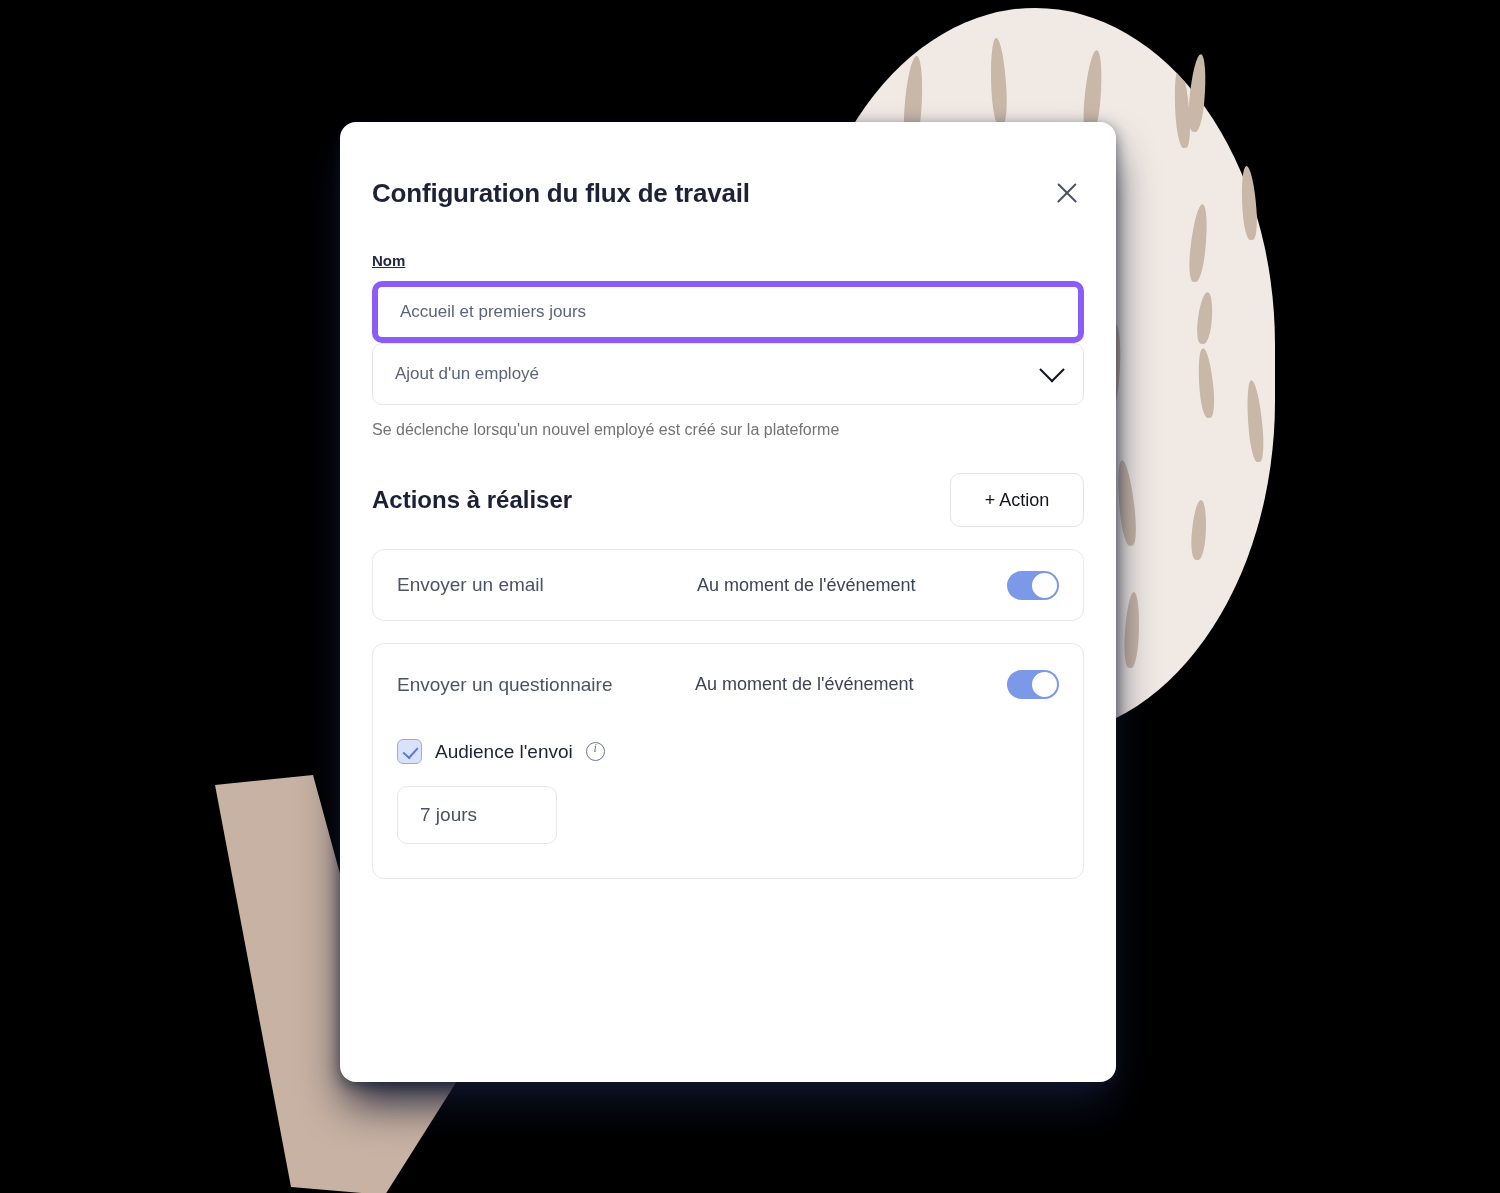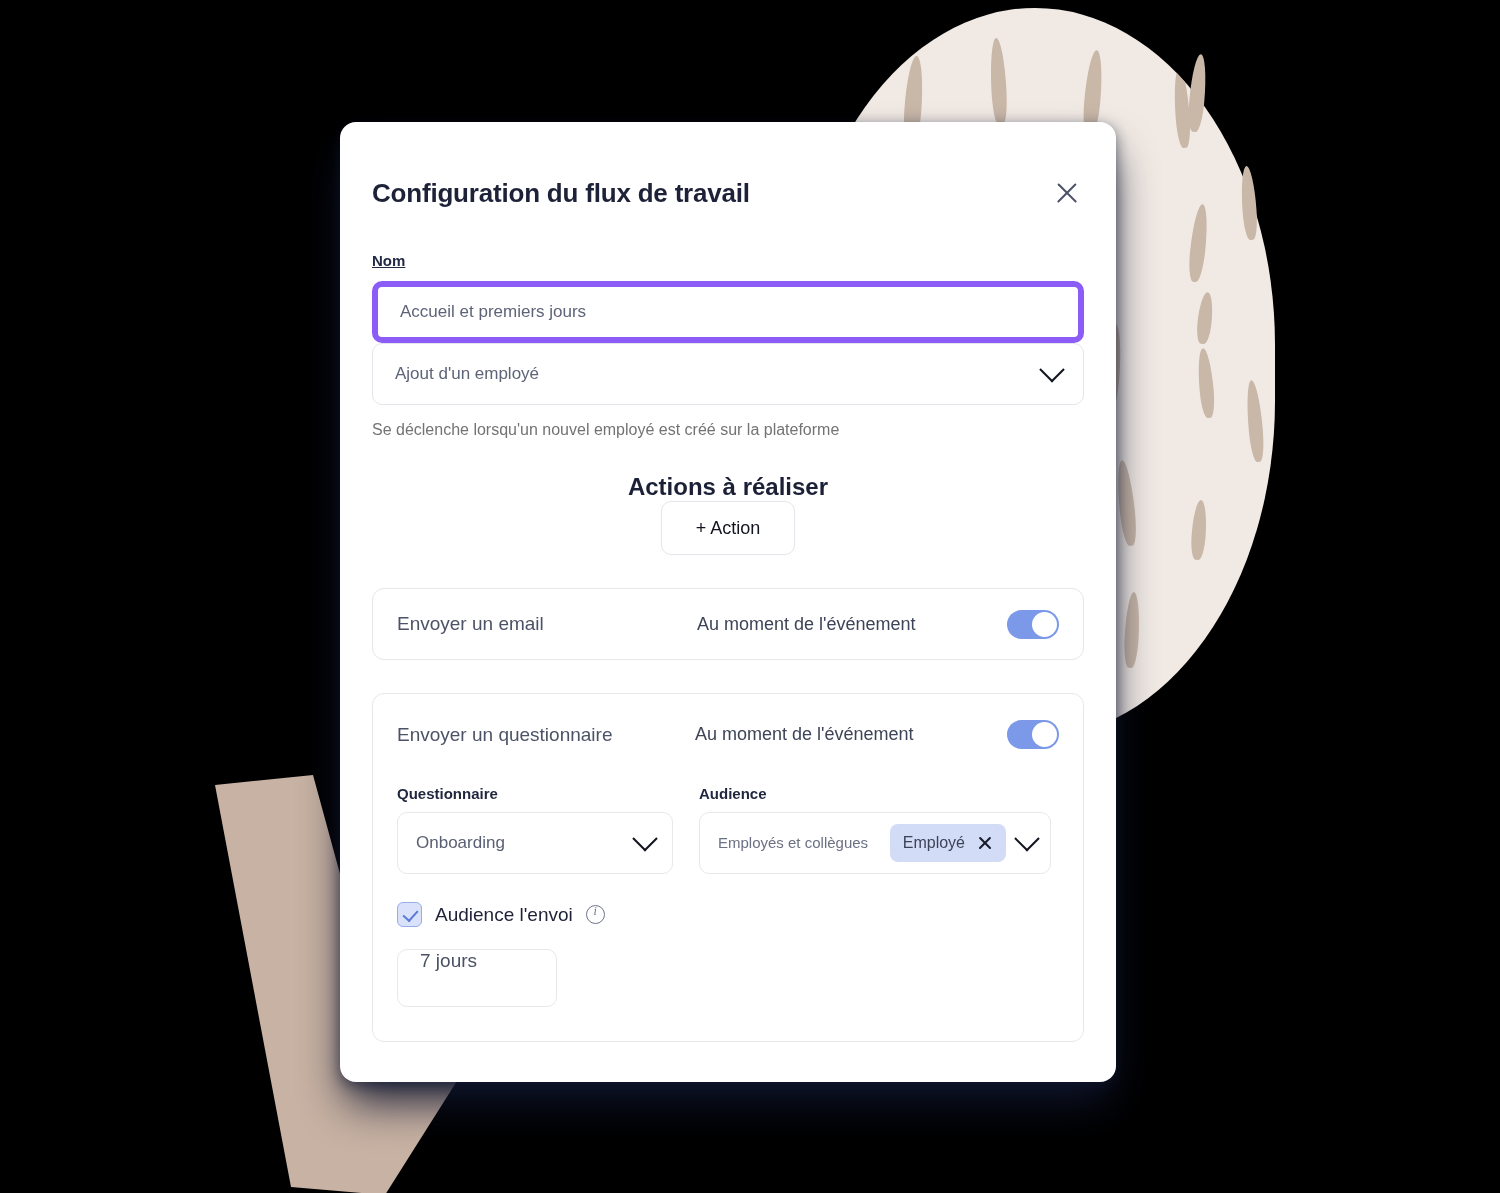--- a/index.html
+++ b/index.html
@@ -91,32 +91,31 @@
     border-bottom: 2.6px solid #10141f;
     transform: rotate(45deg) translate(-3px,-3px);
   }
   .helper-text {
     font-size: 16px; color: #737373; margin-top: 16px;
   }
 
   .section-head {
     display: flex; align-items: center; justify-content: space-between;
     margin-top: 34px;
-    flex-direction: column;
   }
   .section-title { font-size: 24px; font-weight: 700; color: #1b2036; }
   .action-btn {
     min-width: 134px; height: 54px;
     border: 1px solid #e3e5ea; border-radius: 10px; background:#fff;
     display: flex; align-items: center; justify-content: center;
     font-size: 18px; color: #12151f; cursor: pointer;
   }
 
   .action-card {
-    margin-top: 33px;
+    margin-top: 22px;
     border: 1px solid #e6e8ec; border-radius: 12px; background: #fff;
     padding: 0 24px;
   }
   .action-row {
     display: flex; align-items: center;
     height: 70px;
   }
   .action-name {
     font-size: 19px; color: #4c5366;
     width: 300px; flex: 0 0 auto;
@@ -200,21 +199,21 @@
     cursor: pointer;
   }
   .info-icon::after {
     content:"i"; position:absolute; left:0; right:0; top:-2px;
     text-align:center; font-size:12px; font-style: italic;
     color:#6d7488; font-family:"Liberation Serif", serif;
   }
   .days-box {
     margin-top: 22px; width: 160px; height: 58px;
     border:1px solid #e6e8ec; border-radius: 10px; background:#fff;
-    display:flex; align-items:flex-start; padding: 0 22px;
+    display:flex; align-items:center; padding: 0 22px;
     font-size: 19px; color: #4a5164; cursor: pointer;
   }
 </style>
 </head>
 <body>
 
 <div id="stage">
 
   <div class="bg-circle">
     <div class="dash" style="left:110px;top:48px;width:17px;height:90px;transform:rotate(4deg);"></div>
@@ -286,41 +285,20 @@
 
       <div class="action-card tall">
         <div class="action-row tall">
           <div class="action-name wrap">Envoyer un questionnaire</div>
           <div class="action-when offset">Au moment de l'événement</div>
           <div class="toggle">
             <div class="knob"></div>
           </div>
         </div>
 
-        <div class="subgrid">
-          <div class="sub-col-a">
-            <div class="sub-label">Questionnaire</div>
-            <div class="sub-select">
-              <span>Onboarding</span>
-              <span class="chev"></span>
-            </div>
-          </div>
-
-          <div class="sub-col-b">
-            <div class="sub-label">Audience</div>
-            <div class="audience-box">
-              <span class="audience-ph">Employés et collègues</span>
-              <span class="chip">
-                <span class="chip-text">Employé</span>
-                <span class="chip-x"></span>
-              </span>
-              <span class="chev"></span>
-            </div>
-          </div>
-        </div>
 
         <div class="check-row">
           <span class="checkbox"></span>
           <span class="check-label">Audience l'envoi</span>
           <span class="info-icon"></span>
         </div>
 
         <div class="days-box">
           <span>7 jours</span>
         </div>

